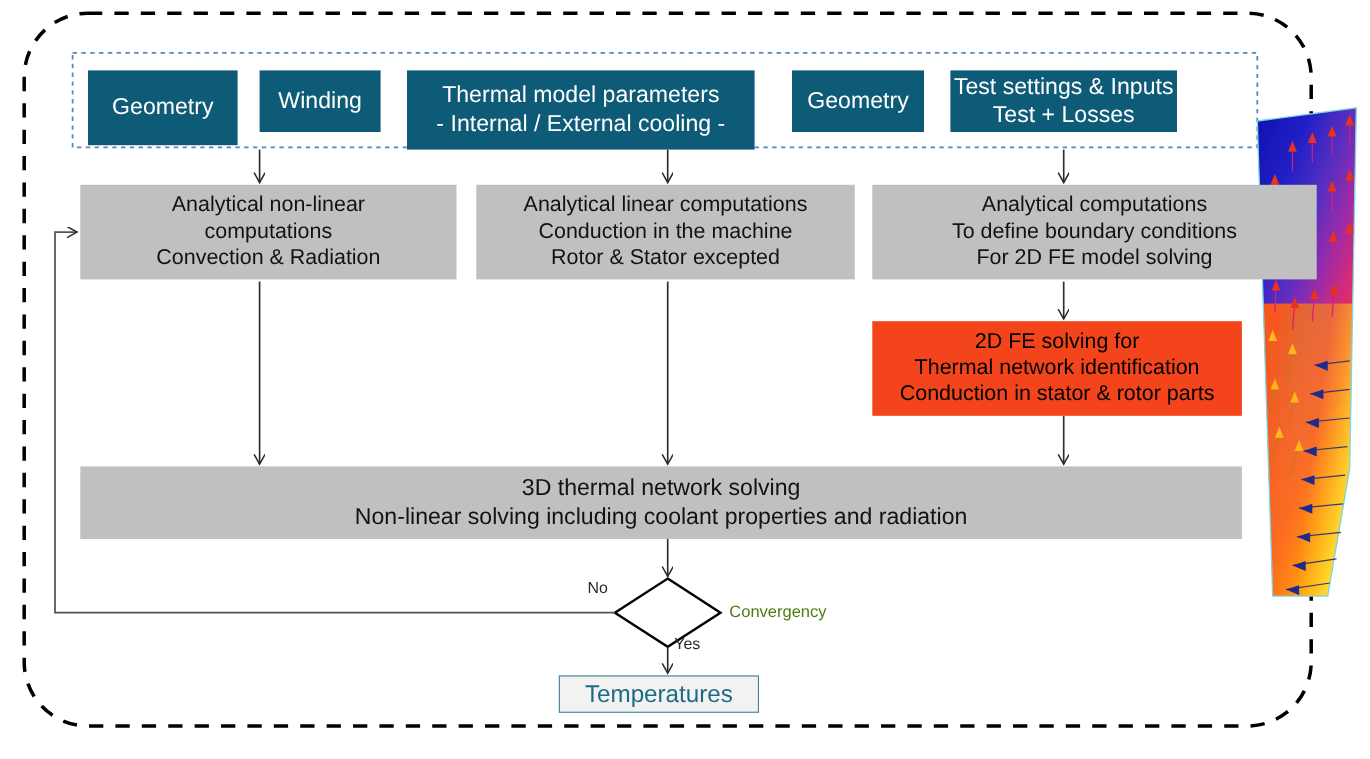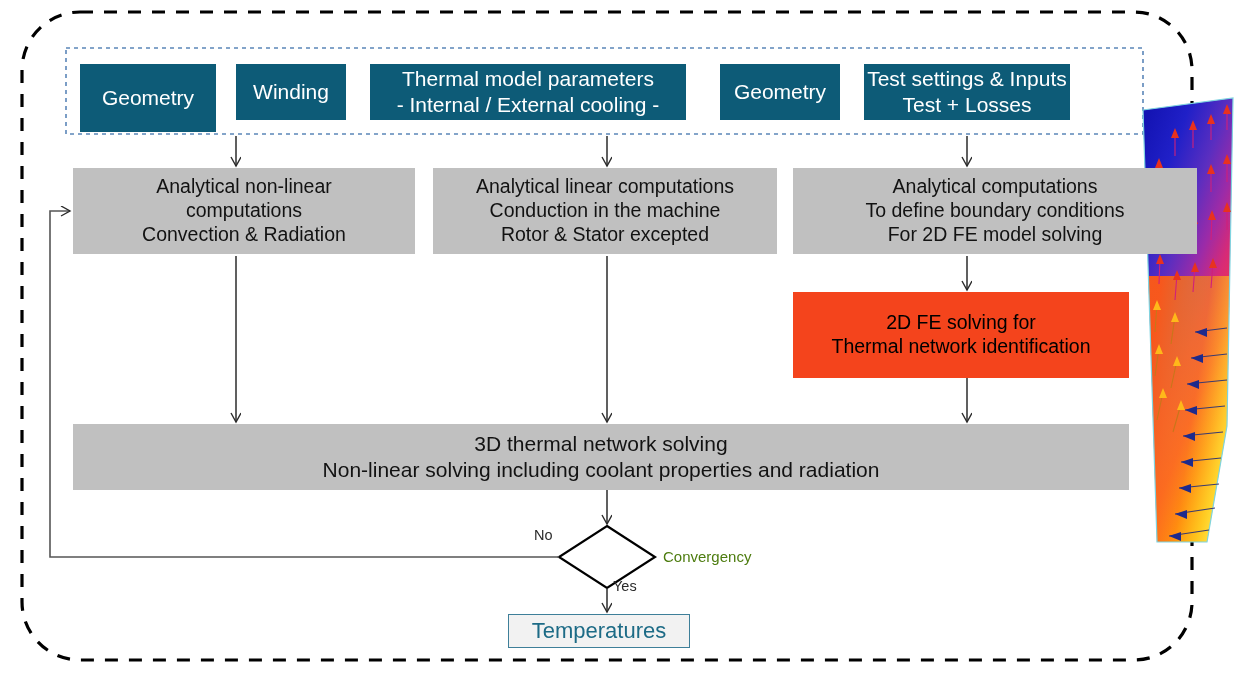--- a/index.html
+++ b/index.html
@@ -173,21 +173,21 @@
   </svg>
 
   <div class="node input-box" style="left:80px;top:64px;width:136px;height:68px;">
     <span>Geometry</span>
   </div>
 
   <div class="node input-box" style="left:236px;top:64px;width:110px;height:56px;">
     <span>Winding</span>
   </div>
 
-  <div class="node input-box" style="left:370px;top:64px;width:316px;height:56px;flex-direction:column;">
+  <div class="node input-box" style="left:370px;top:64px;width:316px;height:72px;flex-direction:column;">
     <span>Thermal model parameters</span>
     <span>- Internal / External cooling -</span>
   </div>
 
   <div class="node input-box" style="left:720px;top:64px;width:120px;height:56px;">
     <span>Geometry</span>
   </div>
 
   <div class="node input-box" style="left:864px;top:64px;width:206px;height:56px;flex-direction:column;">
     <span>Test settings &amp; Inputs</span>
@@ -208,20 +208,21 @@
 
   <div class="node proc-box" style="left:793px;top:168px;width:404px;height:86px;flex-direction:column;">
     <span>Analytical computations</span>
     <span>To define boundary conditions</span>
     <span>For 2D FE model solving</span>
   </div>
 
   <div class="node fe-box" style="left:793px;top:292px;width:336px;height:86px;flex-direction:column;">
     <span>2D FE solving for</span>
     <span>Thermal network identification</span>
+    <span>Conduction in stator &amp; rotor parts</span>
   </div>
 
   <div class="node solve-box" style="left:73px;top:424px;width:1056px;height:66px;flex-direction:column;">
     <span>3D thermal network solving</span>
     <span>Non-linear solving including coolant properties and radiation</span>
   </div>
 
   <div class="diamond-label" style="left:663px;top:548px;">Convergency</div>
 
   <div class="edge-label" style="left:534px;top:527px;">No</div>

